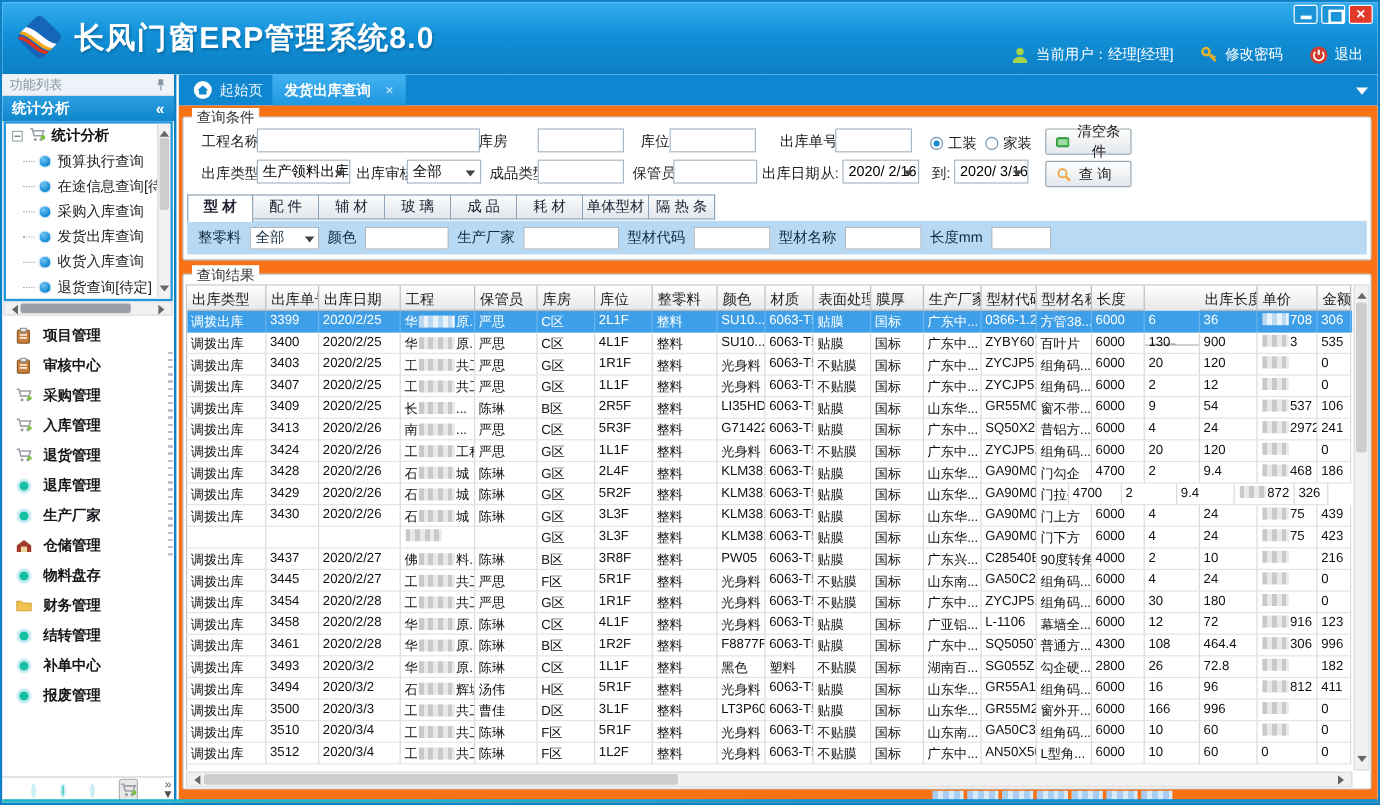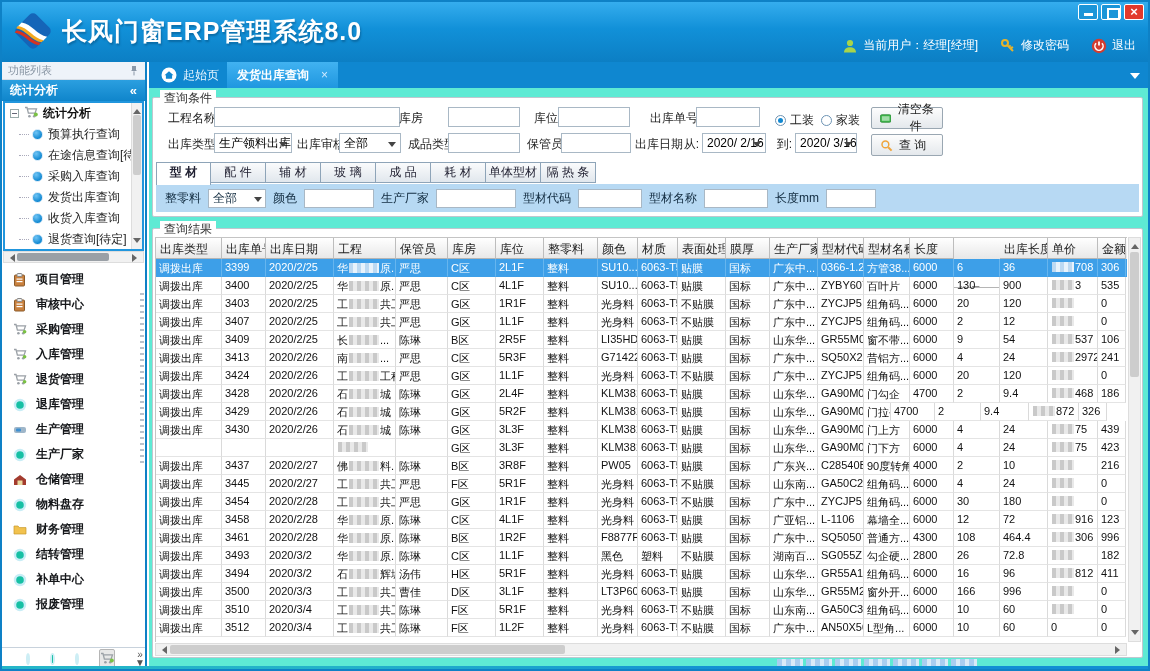--- a/index.html
+++ b/index.html
@@ -48,21 +48,21 @@
 #side-more{font-size:10px;color:#555;line-height:8px;text-align:center;cursor:pointer}
 
 
 #main{position:absolute;left:147px;top:60px;right:0;bottom:0;background:#fff}
 #tabbar{position:absolute;left:0;top:0;right:0;height:26px;background:#0f87d0}
 .tab{position:absolute;top:0;height:26px;display:flex;align-items:center;gap:6px;padding:0 10px;color:#eaf6ff;font-size:12px;cursor:pointer}
 #tab-home{left:2px}
 #tab-active{left:78px;background:linear-gradient(180deg,#41b2f1,#1f97e0);color:#fff;font-weight:bold}
 #tab-active .x{color:#cfeaff;font-weight:normal;margin-left:6px;font-size:12px}
 #tab-dd{position:absolute;right:8px;top:11px;width:0;height:0;border:5px solid transparent;border-top:6px solid #fff;cursor:pointer}
-#content{position:absolute;left:0;top:26px;right:0;bottom:0;background:#5eead4}
+#content{position:absolute;left:0;top:26px;right:0;bottom:0;background:#f97316}
 .gbox{position:absolute;border:1px solid #bfc7cf;border-radius:2px;background:#fff}
 .gbox>.lbl{position:absolute;top:-8px;left:7px;background:#fff;font-size:12px;color:#333;padding:0 4px}
 
 #qbox{left:3px;top:9px;right:5px;height:120px}
 .qr{position:absolute;left:0;right:0;height:22px}
 #qr1{top:9px}#qr2{top:35px}
 .ql{position:absolute;font-size:12px;color:#222;line-height:22px;text-align:right;white-space:nowrap}
 .qi{position:absolute;height:20px;border:1px solid #a9b8c5;background:#fff;font-size:12px;padding:0 3px;font-family:inherit}
 .qsel{position:absolute;height:20px;border:1px solid #a9b8c5;background:#fff;font-size:12px;line-height:18px;padding:0 14px 0 4px;cursor:pointer;white-space:nowrap;overflow:hidden}
 .qsel::after{content:"";position:absolute;right:4px;top:8px;border:4px solid transparent;border-top:5px solid #444}
@@ -275,29 +275,20 @@
         <div class="mitem">
           <span class="micon">
             <svg width="14" height="14" viewBox="0 0 14 14">
               <circle cx="7" cy="7" r="5" fill="#17c0a4" stroke="#c8edf6" stroke-width="2.4"></circle>
             </svg>
           </span>
           <span>退库管理</span>
         </div>
         <div class="mitem">
           <span class="micon">
-            <svg width="14" height="10" viewBox="0 0 14 10">
-              <rect x="1" y="2" width="12" height="6" rx="2" fill="#9fb6c9"></rect>
-              <rect x="3" y="3.5" width="5" height="3" rx="1" fill="#3d8fd1"></rect>
-            </svg>
-          </span>
-          <span>生产管理</span>
-        </div>
-        <div class="mitem">
-          <span class="micon">
             <svg width="14" height="14" viewBox="0 0 14 14">
               <circle cx="7" cy="7" r="5" fill="#17c0a4" stroke="#c8edf6" stroke-width="2.4"></circle>
             </svg>
           </span>
           <span>生产厂家</span>
         </div>
         <div class="mitem">
           <span class="micon">
             <svg width="14" height="12" viewBox="0 0 14 12">
               <path d="M1 5.5L7 1l6 4.5V11H1z" fill="#a33b2e"></path>

